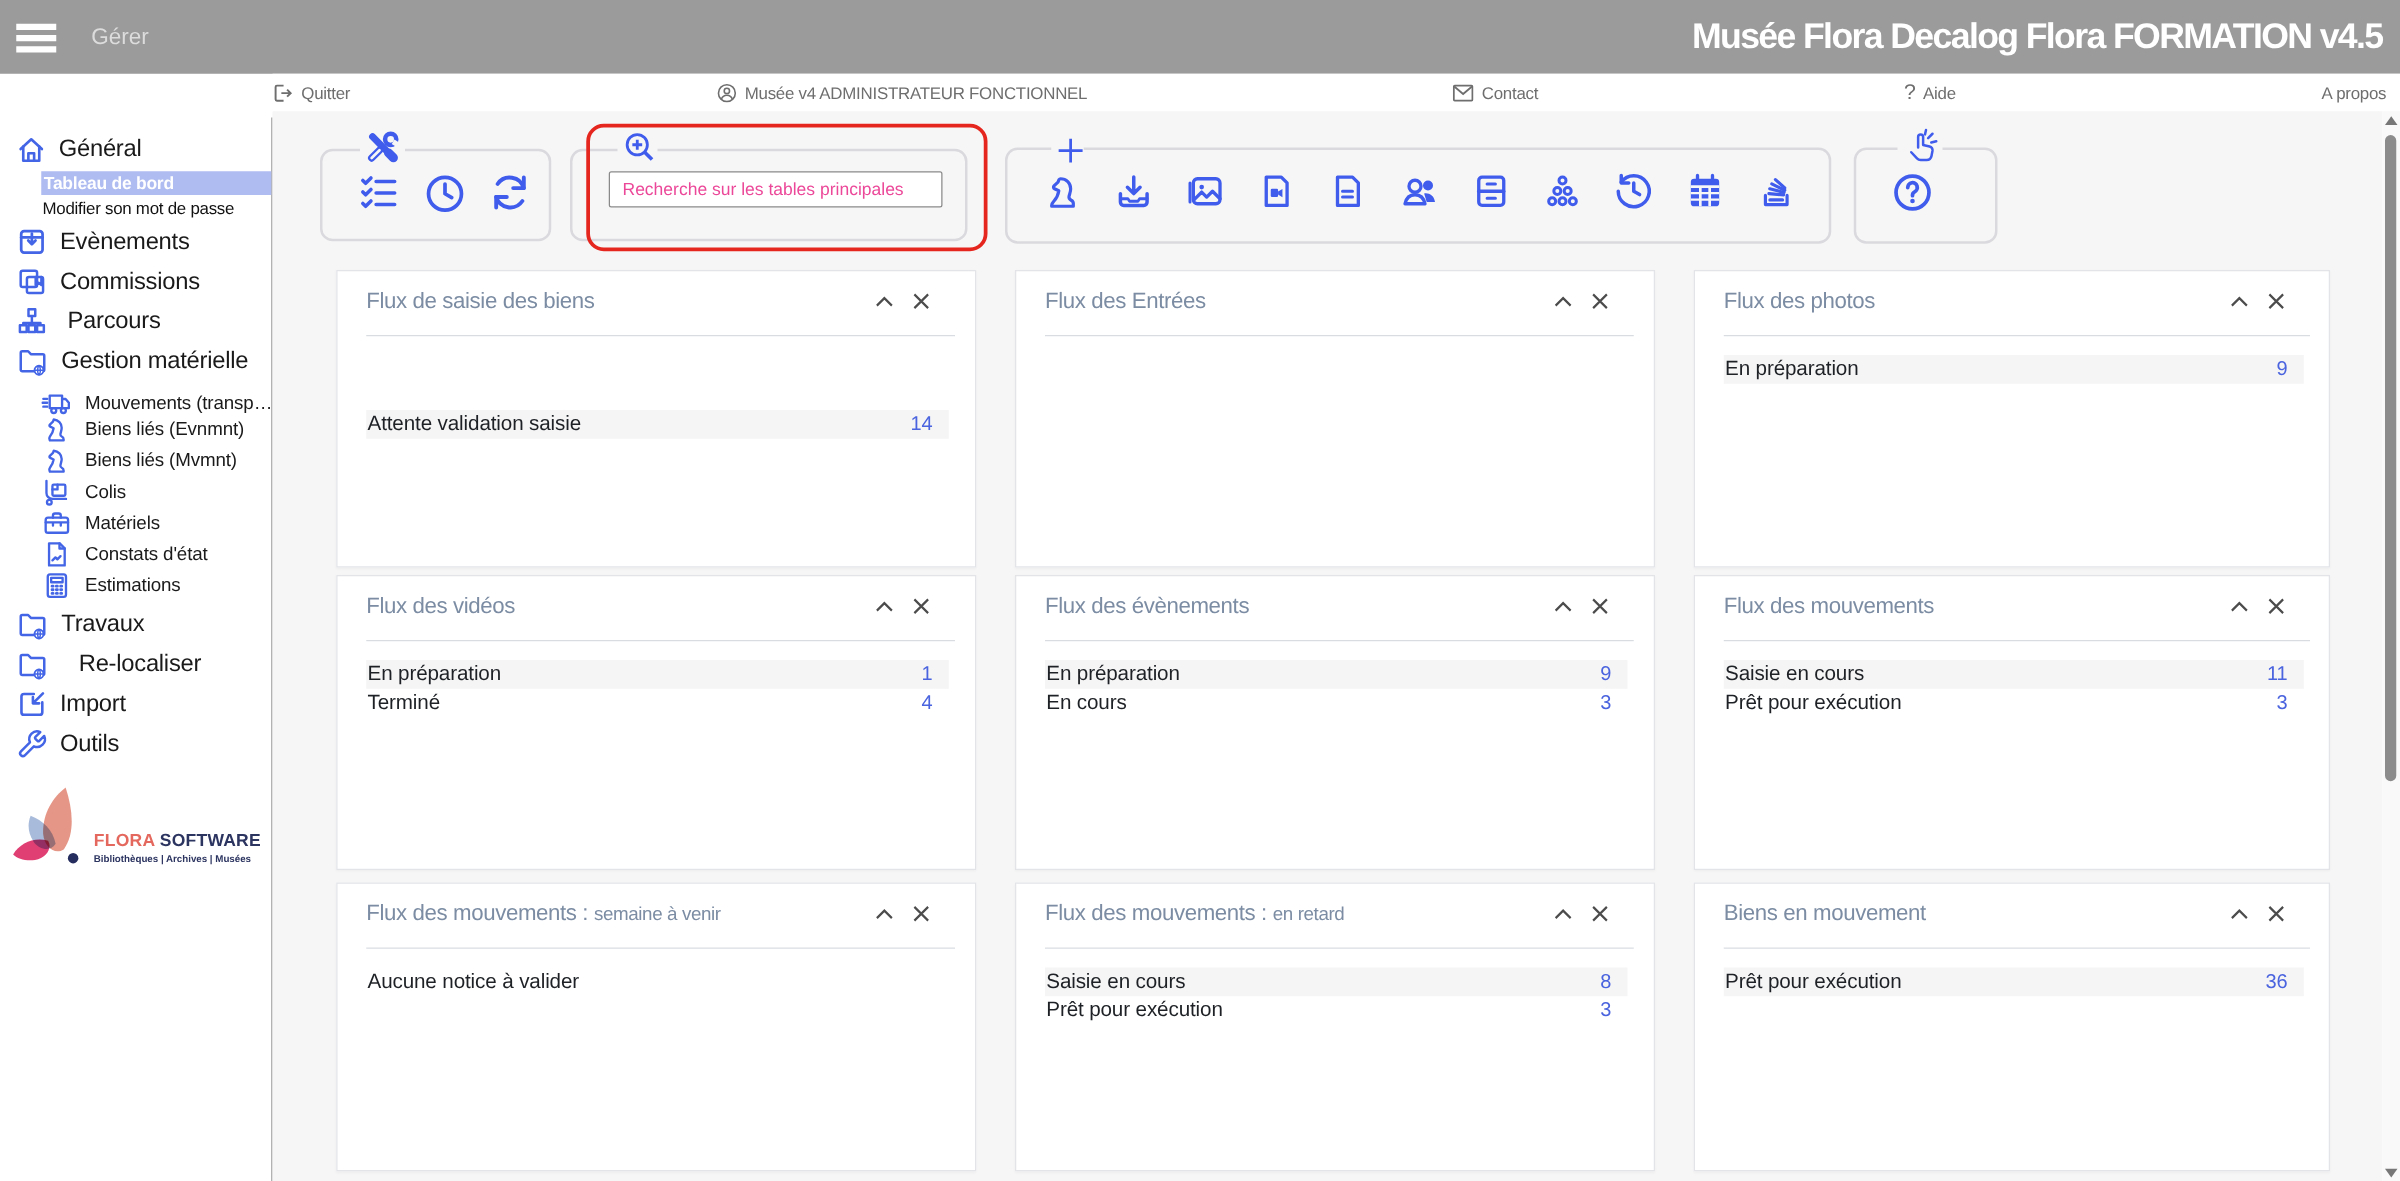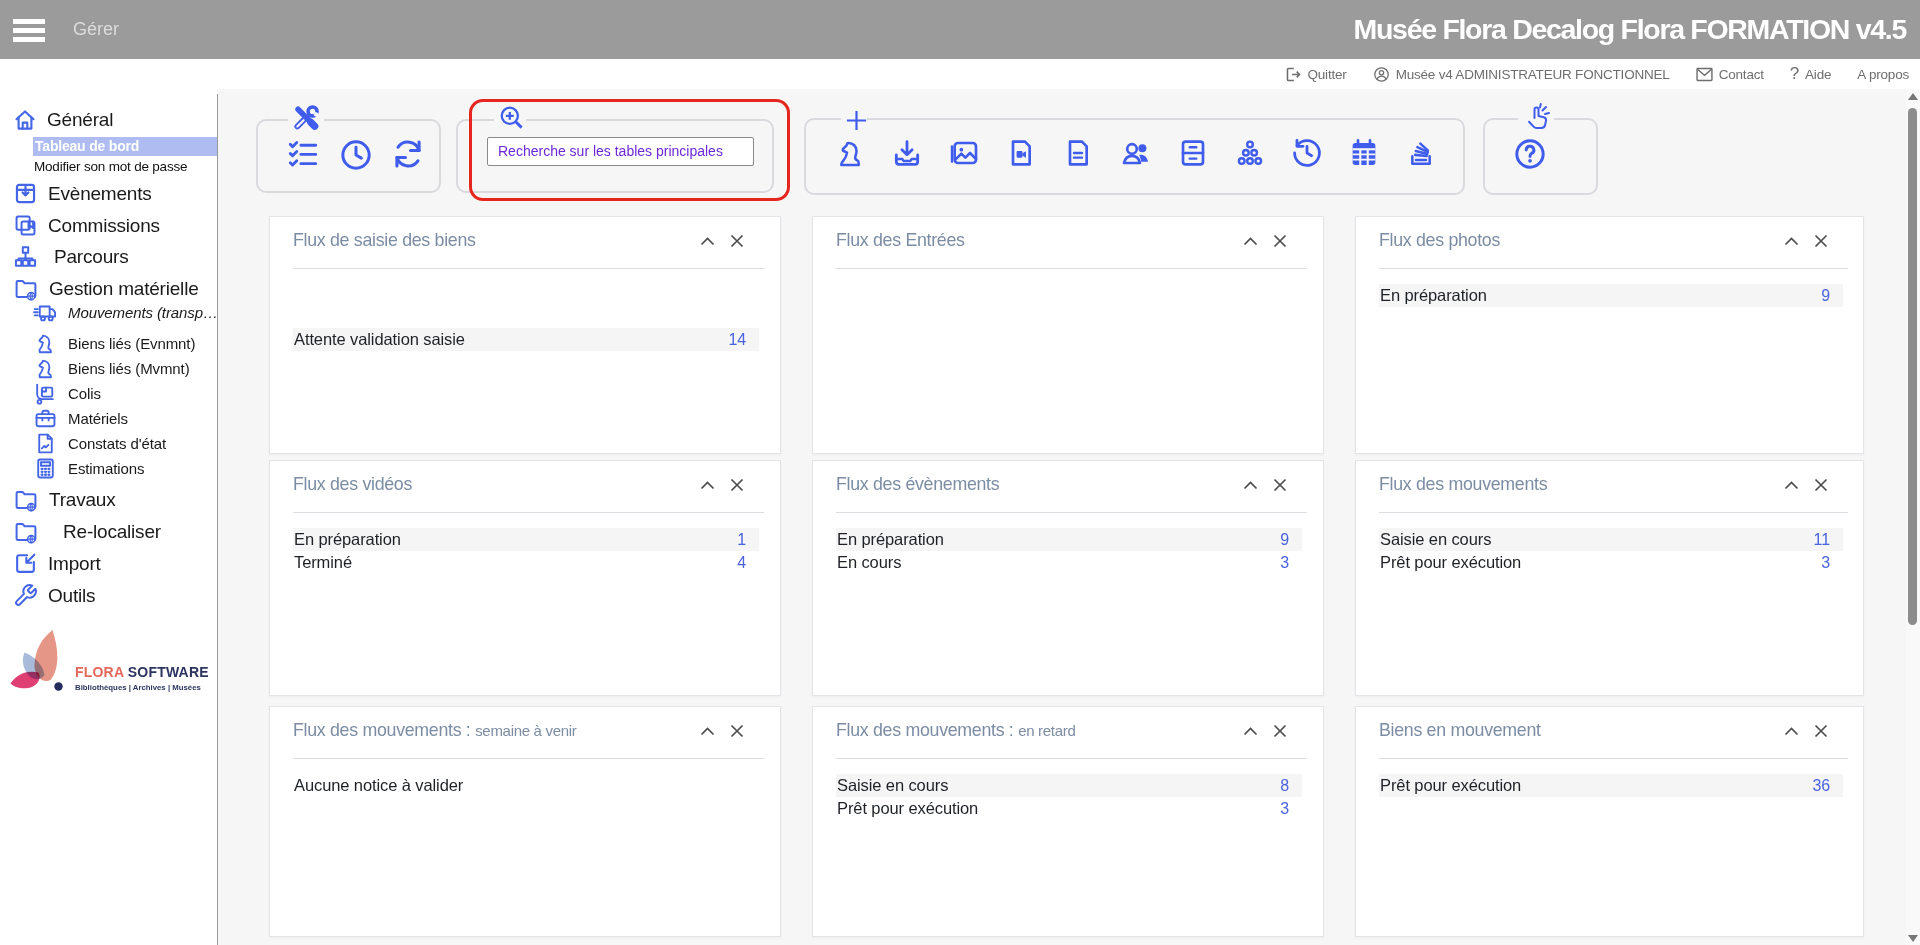--- a/index.html
+++ b/index.html
@@ -6,42 +6,42 @@
 html,body { width:1920px; height:945px; overflow:hidden; font-family:"Liberation Sans", sans-serif; background:#fff; position:relative; }
 
 
 #topbar { position:absolute; left:0; top:0; width:1920px; height:59px; background:#9b9b9b; }
 #burger { position:absolute; left:13px; top:19px; width:32px; height:23px; }
 #burger span { display:block; height:5px; background:#fff; margin-bottom:4px; }
 #gerer { position:absolute; left:73px; top:0; line-height:59px; font-size:18px; color:#dcdcdc; }
 #apptitle { position:absolute; right:14px; top:0; line-height:58px; font-size:28.5px; font-weight:bold; color:#fff; letter-spacing:-1.3px; }
 
 
-#linksrow { position:absolute; left:218px; top:59px; width:1702px; height:30px; background:#fff; display:flex; align-items:center; justify-content:flex-end; gap:26px; padding-right:11px; font-size:13.5px; color:#6e6e6e; letter-spacing:-0.2px; }
+#linksrow { position:absolute; left:218px; top:59px; width:1702px; height:30px; background:#fff; display:flex; align-items:center; justify-content:space-between; gap:26px; padding-right:11px; font-size:13.5px; color:#6e6e6e; letter-spacing:-0.2px; }
 #linksrow .lnk { display:flex; align-items:center; gap:6px; white-space:nowrap; }
 #linksrow svg { flex:0 0 auto; }
 
 
 #sidebar { position:absolute; left:0; top:59px; width:218px; height:886px; background:#fff; border-right:1px solid #999;margin-top:35px; }
 .mi { position:absolute; display:flex; align-items:center; gap:10px; color:#1a1a1a; white-space:nowrap; }
 .mi1 { font-size:19px; letter-spacing:-0.2px; }
 .mi2 { font-size:15px; letter-spacing:-0.1px; }
 .mi svg { flex:0 0 auto; }
 #tbd { position:absolute; left:33px; top:43px; width:184px; height:19px; background:#aebcf1; color:#fff; font-weight:bold; font-size:14px; line-height:19px; padding-left:2px; letter-spacing:-0.2px; }
 #mmp { position:absolute; left:34px; top:65px; font-size:13.5px; color:#111; letter-spacing:-0.2px; }
 
 
 #logo { position:absolute; left:0px; top:526px; width:218px; height:85px; }
 
 
 #main { position:absolute; left:218px; top:89px; width:1688px; height:856px; background:#f6f6f7; }
 .fs { position:absolute; border:2px solid #dadade; border-radius:10px; background:#f6f6f7; }
 .legend { position:absolute; background:#f6f6f7; padding:0 4px; }
 
-#searchbox { position:absolute; left:269px; top:48px; width:267px; height:29px; background:#fff; border:1px solid #8a8a8a; border-radius:2px; font-size:14px; color:#6d28d9; line-height:27px; padding-left:10px; }
+#searchbox { position:absolute; left:269px; top:48px; width:267px; height:29px; background:#fff; border:1px solid #8a8a8a; border-radius:2px; font-size:14px; color:#ec4899; line-height:27px; padding-left:10px; }
 #redrect { position:absolute; left:251px; top:10px; width:321px; height:102px; border:3px solid #e5261f; border-radius:14px; }
 
 .ticon { position:absolute; width:34px; height:34px; display:flex; align-items:center; justify-content:center; }
 
 
 .card { position:absolute; width:512px; background:#fff; border:1px solid #e2e4e8; box-shadow:0 1px 2px rgba(0,0,0,0.04); }
 .card .ttl { position:absolute; left:23px; top:13px; font-size:17.8px; color:#7b8ca3; letter-spacing:-0.3px; white-space:nowrap; }
 .card .ttl .sub { font-size:15px; }
 .card .chev { position:absolute; top:17px; }
 .card .divl { position:absolute; left:23px; top:51px; height:1px; background:#d9dde2; }
@@ -131,21 +131,21 @@
 
   <div class="mi mi1" style="left:13px; top:182px;">
     <svg width="26" height="26" viewBox="0 0 26 26" fill="none" stroke="#4365e6" stroke-width="2" stroke-linecap="round" stroke-linejoin="round">
         <path d="M3.6 19.8 V6.2 c0-.7.5-1.2 1.2-1.2 h4.7 l2.2 2.3 h9.5 c.7 0 1.2.5 1.2 1.2 v11.3 c0 .7-.5 1.2-1.2 1.2 H4.8 c-.7 0-1.2-.5-1.2-1.2 z"></path>
         <circle cx="18.2" cy="20.2" r="3.6" fill="#fff" stroke-width="1.5"></circle>
         <path stroke-width="1.2" d="M14.6 20.2 h7.2 M18.2 16.6 c1.5 1.2 1.5 6 0 7.2 c-1.5-1.2-1.5-6 0-7.2 z"></path>
       </svg>
     <span>Gestion matérielle</span>
   </div>
 
-  <div class="mi mi2" style="left:33px; top:206px;font-style:italic;">
+  <div class="mi mi2" style="left:33px; top:216px;">
     <svg width="25" height="25" viewBox="0 0 24 24" fill="none" stroke="#4365e6" stroke-width="1.8" stroke-linecap="round" stroke-linejoin="round">
         <path d="M6.5 15.8 V6.2 h9.5 v9.6 z"></path>
         <path d="M16 8.8 h2.7 l2.5 3 v4 h-5.2"></path>
         <circle cx="9.6" cy="17.7" r="1.9"></circle>
         <circle cx="17" cy="17.7" r="1.9"></circle>
         <path d="M1.6 8.7 h3 M1 11.7 h3.6 M1.6 14.7 h3"></path>
       </svg>
     <span>Mouvements (transp…</span>
   </div>
 

